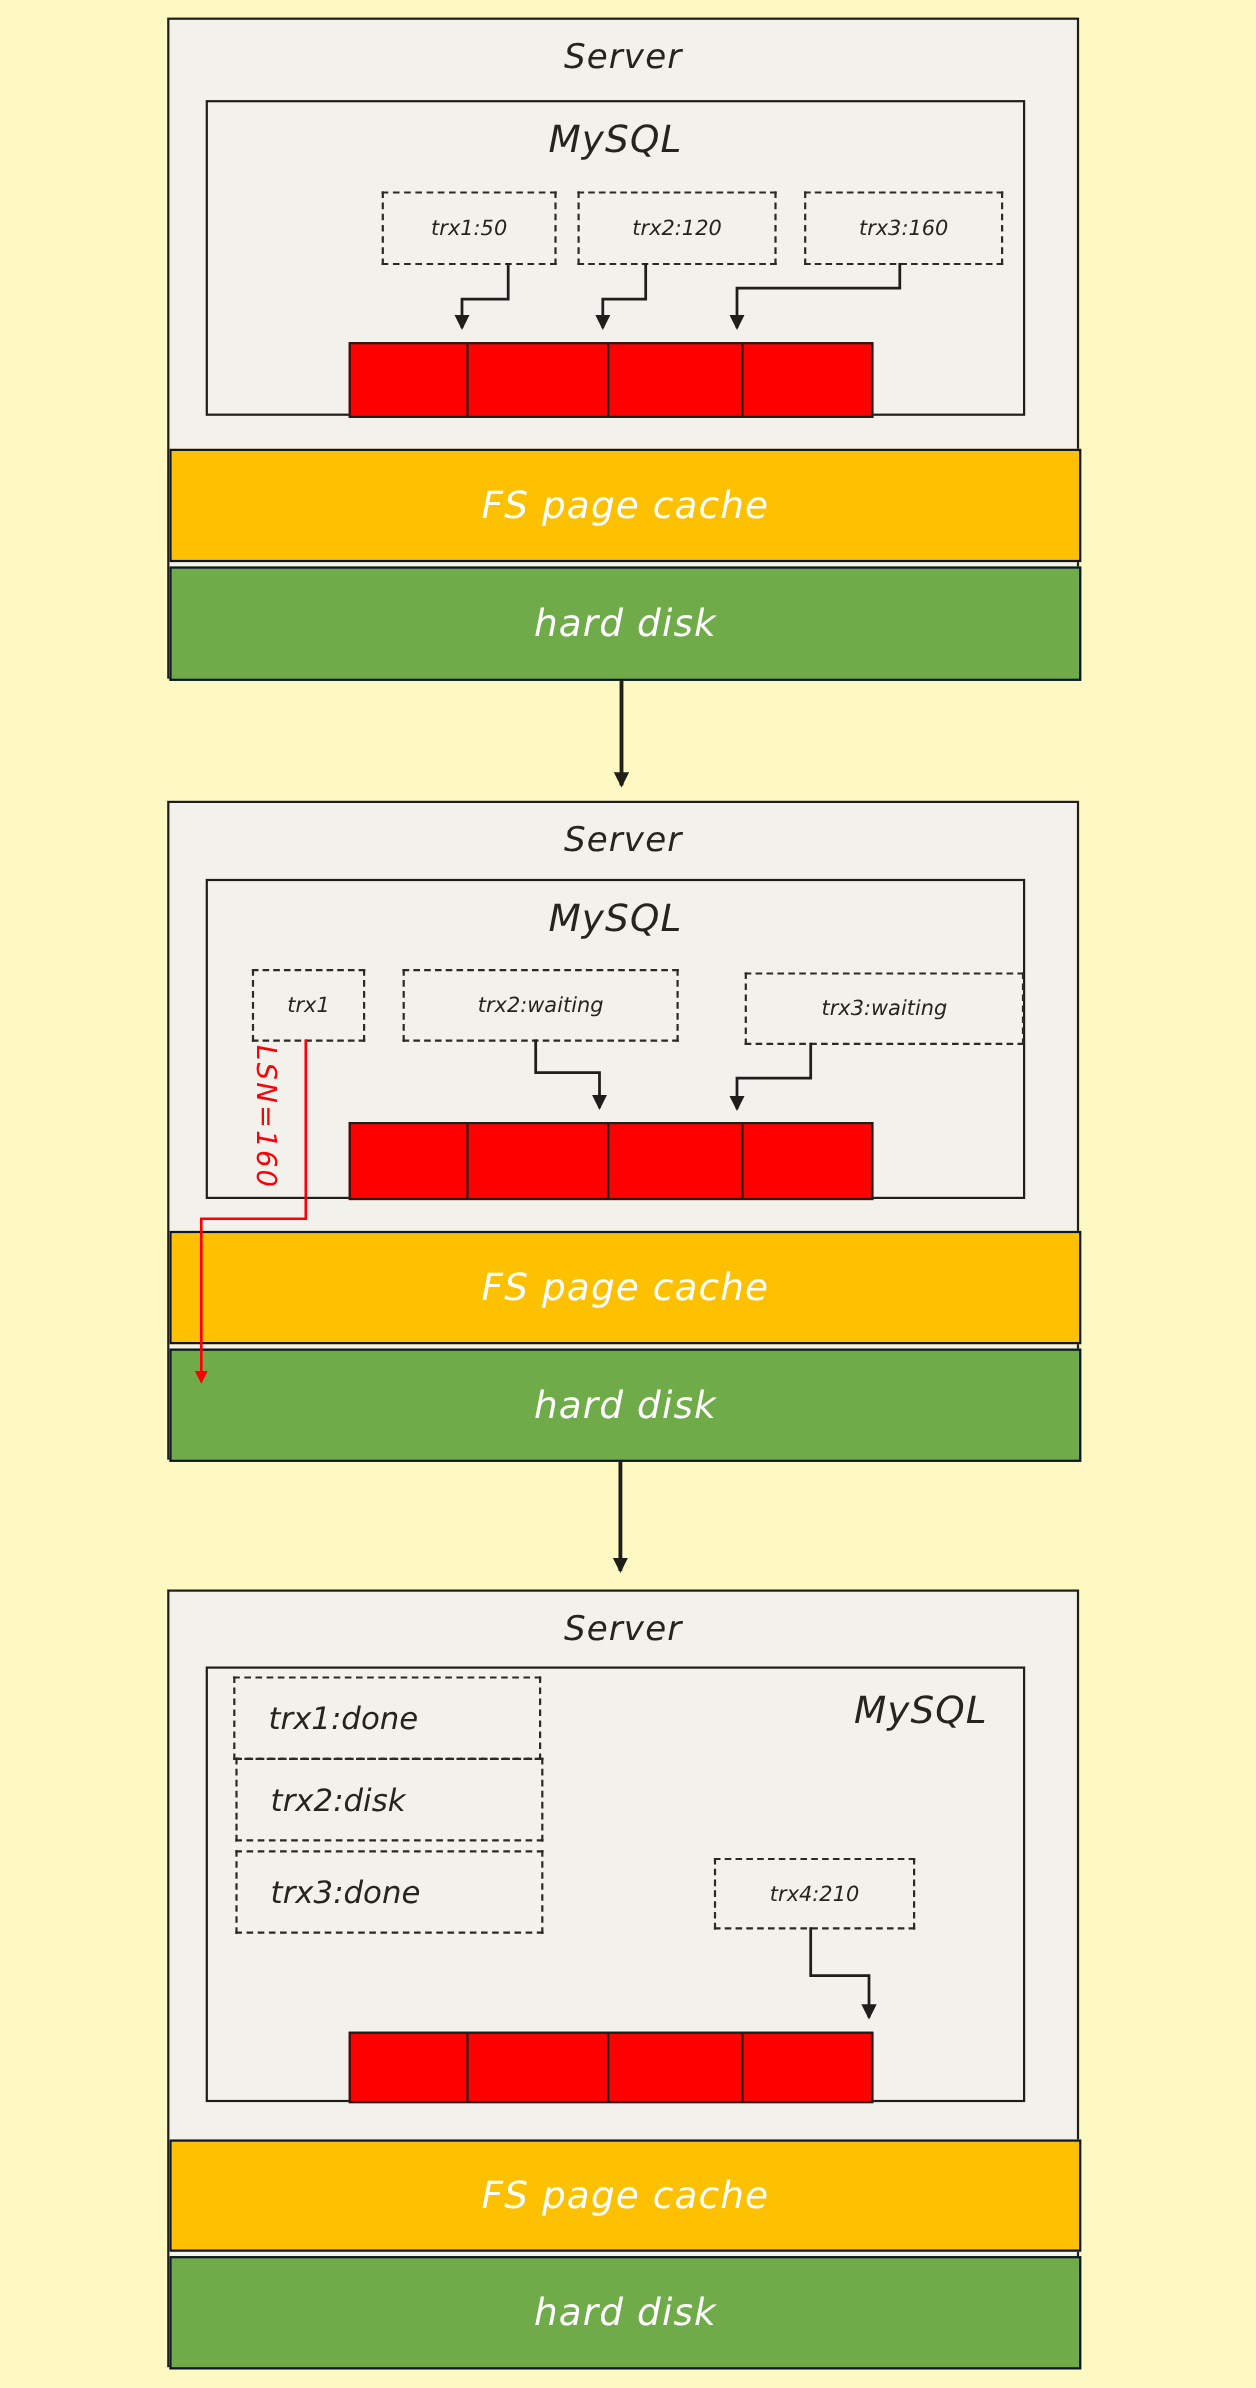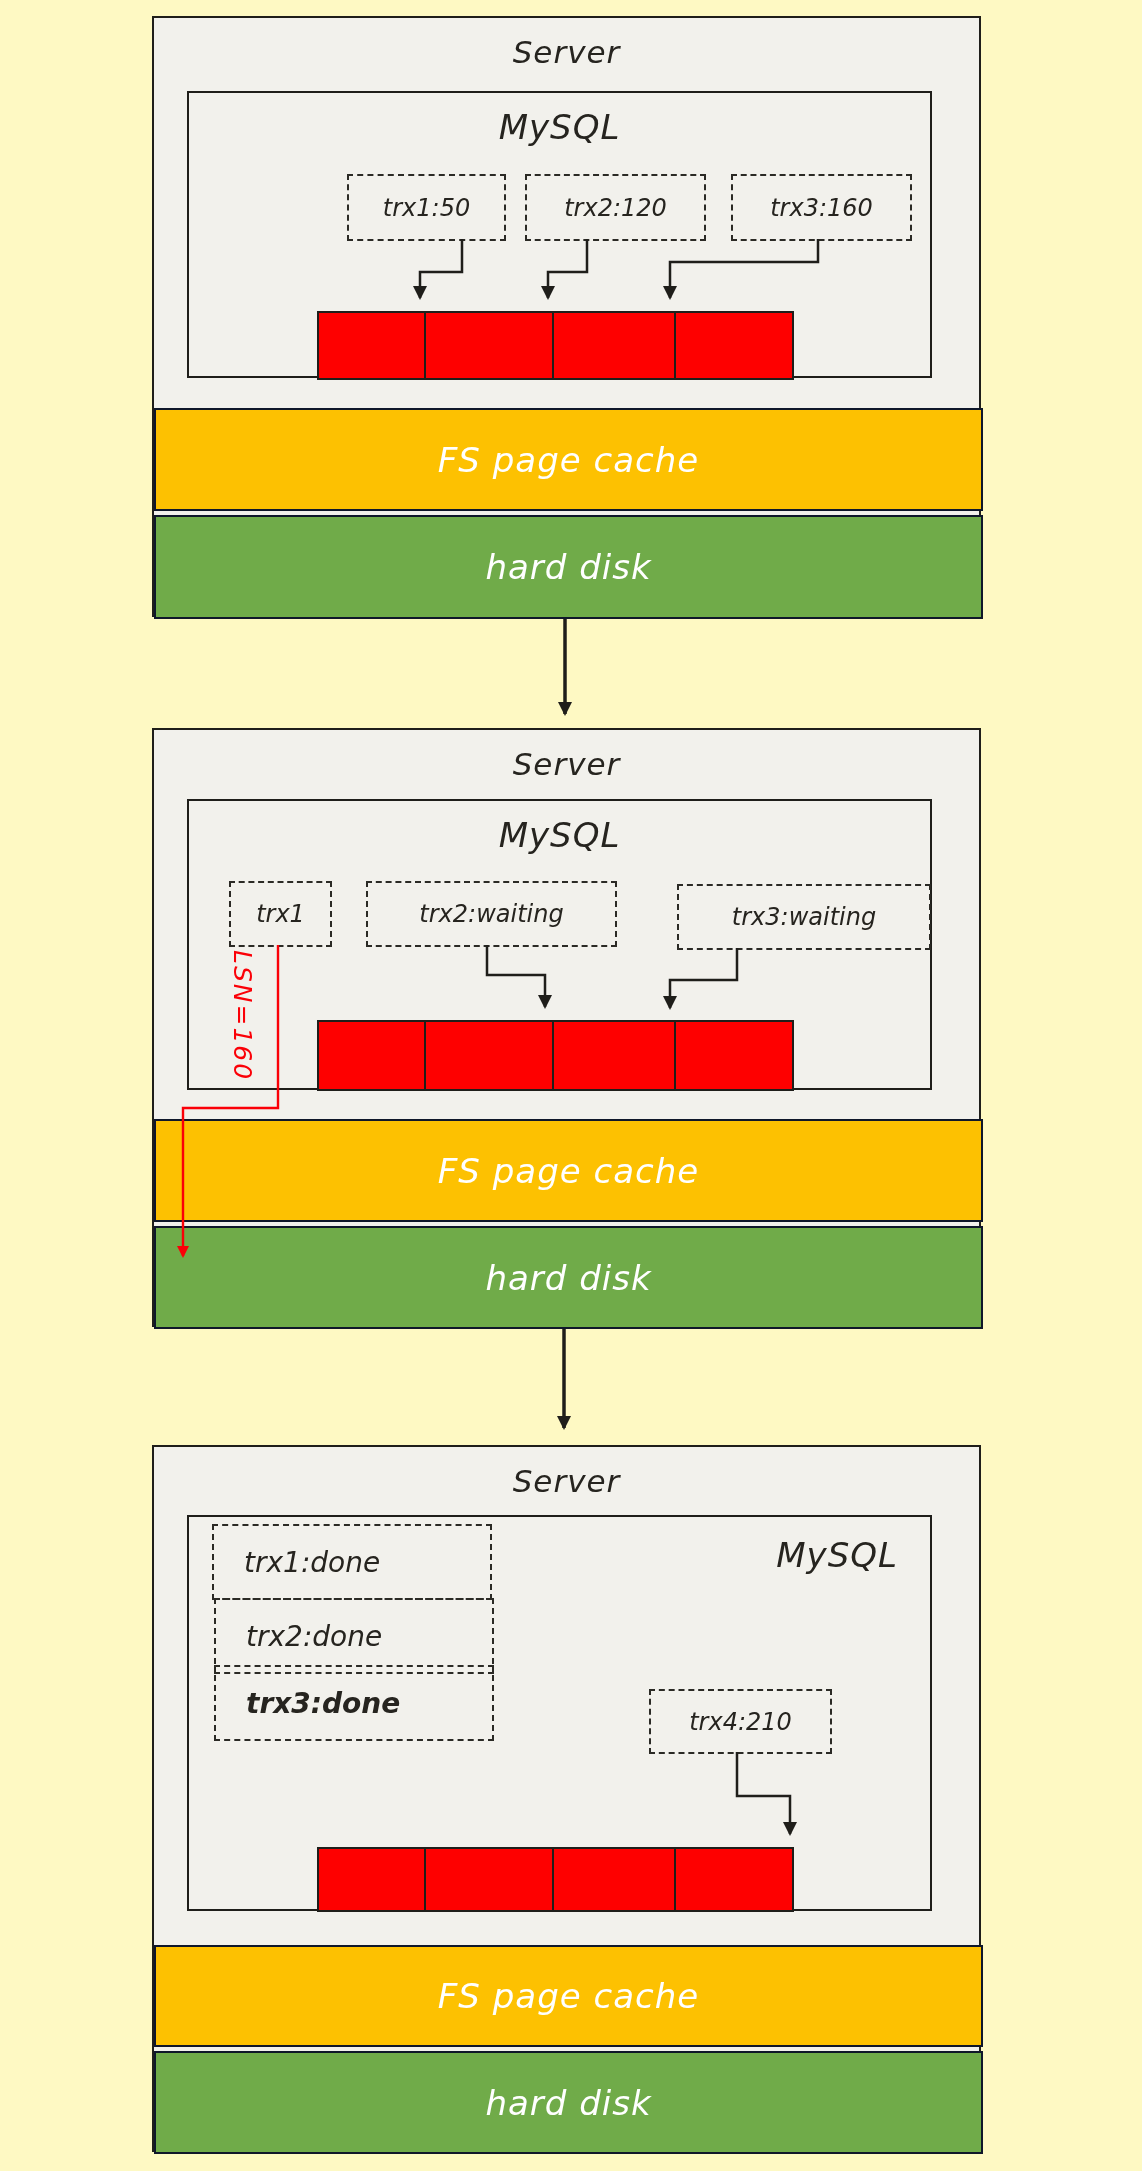--- a/index.html
+++ b/index.html
@@ -18,21 +18,21 @@
   }
   .mysql-box{
     position:absolute;border:2px solid #1f1e1a;box-sizing:border-box;background:#f2f1ec;
   }
   .mysql-title{position:absolute;width:100%;font-size:34px;letter-spacing:1px;}
   .mysql-title.center{text-align:center;top:14px;}
   .mysql-title.right{text-align:right;top:18px;padding-right:32px;box-sizing:border-box;}
   .trx-box{
     position:absolute;border:2px dashed #2b2a25;box-sizing:border-box;
     display:flex;align-items:center;justify-content:center;
-    font-size:24px;white-space:nowrap;background:transparent;
+    font-size:19px;white-space:nowrap;background:transparent;
   }
   .done-row{
     position:absolute;border:2px dashed #2b2a25;box-sizing:border-box;
     display:flex;align-items:center;font-size:28px;padding-left:30px;
   }
   .redo-bar{
     position:absolute;background:#fe0000;border:2px solid #1f1e1a;box-sizing:border-box;
   }
   .seg-line{position:absolute;top:0;bottom:0;width:2px;background:#1f1e1a;}
   .layer-bar{
@@ -120,23 +120,23 @@
   <div class="server-box" style="top:1445px;height:707px;">
     <div class="server-title" style="top:16px;">Server</div>
 
     <div class="mysql-box" style="left:33px;top:68px;width:745px;height:396px;">
       <div class="mysql-title right">MySQL</div>
 
       <div class="done-row" style="left:23px;top:7px;width:280px;height:76px;">
         <span>trx1:done</span>
       </div>
       <div class="done-row" style="left:25px;top:81px;width:280px;height:76px;">
-        <span>trx2:done</span>
+        <span>trx2:disk</span>
       </div>
-      <div class="done-row" style="left:25px;top:148px;width:280px;height:76px;font-weight:bold;">
+      <div class="done-row" style="left:25px;top:165px;width:280px;height:76px;">
         <span>trx3:done</span>
       </div>
 
       <div class="trx-box" style="left:460px;top:172px;width:183px;height:65px;">
         <span>trx4:210</span>
       </div>
 
       <div class="redo-bar" style="left:128px;top:330px;width:477px;height:65px;">
         <div class="seg-line" style="left:105px;"></div>
         <div class="seg-line" style="left:233px;"></div>

